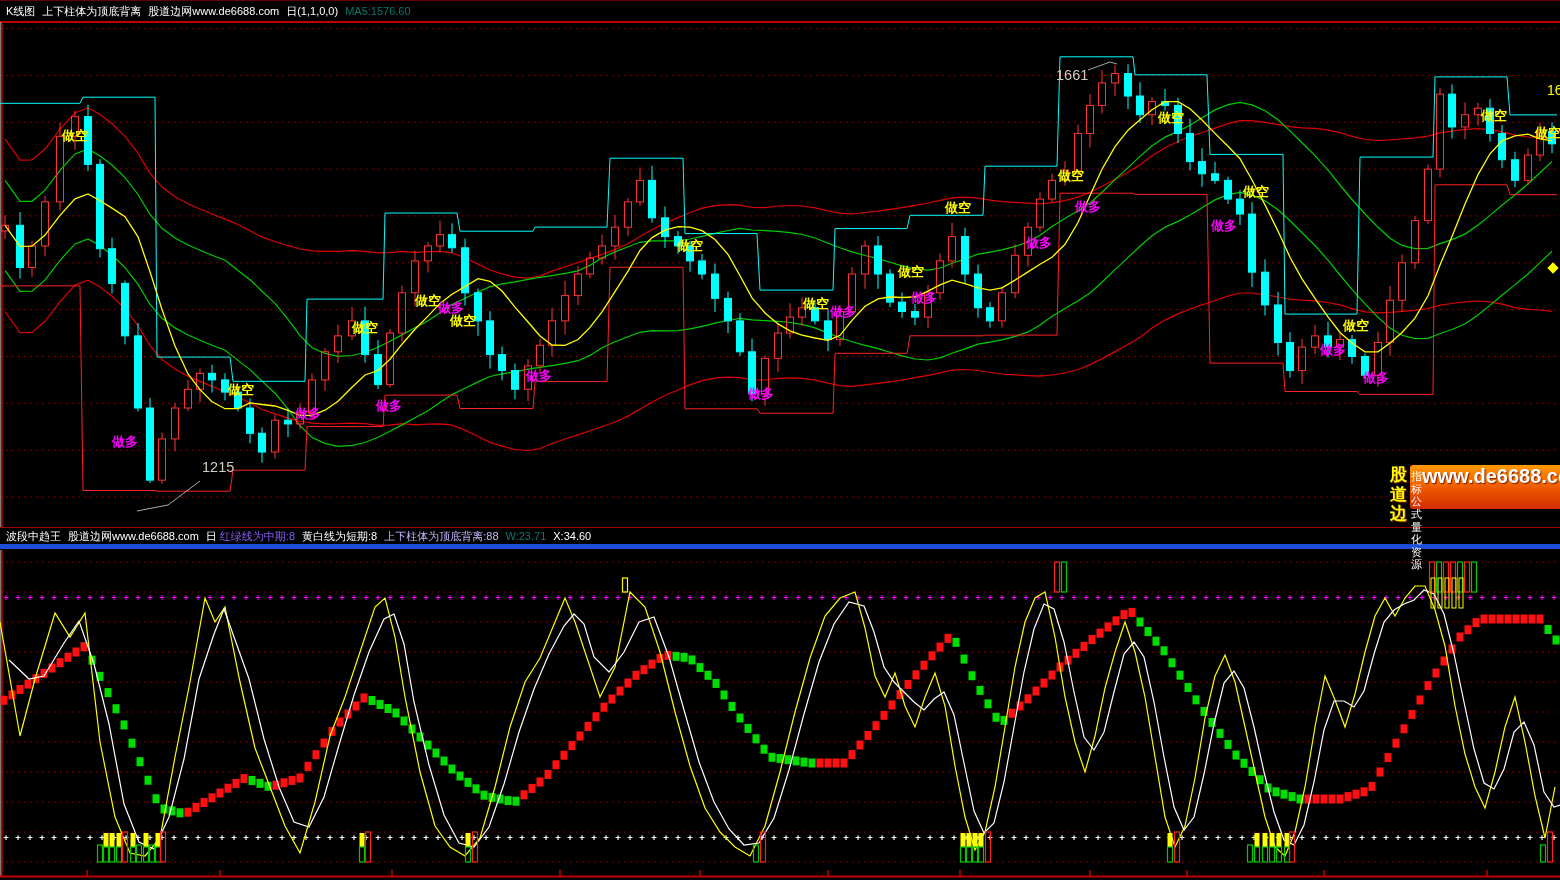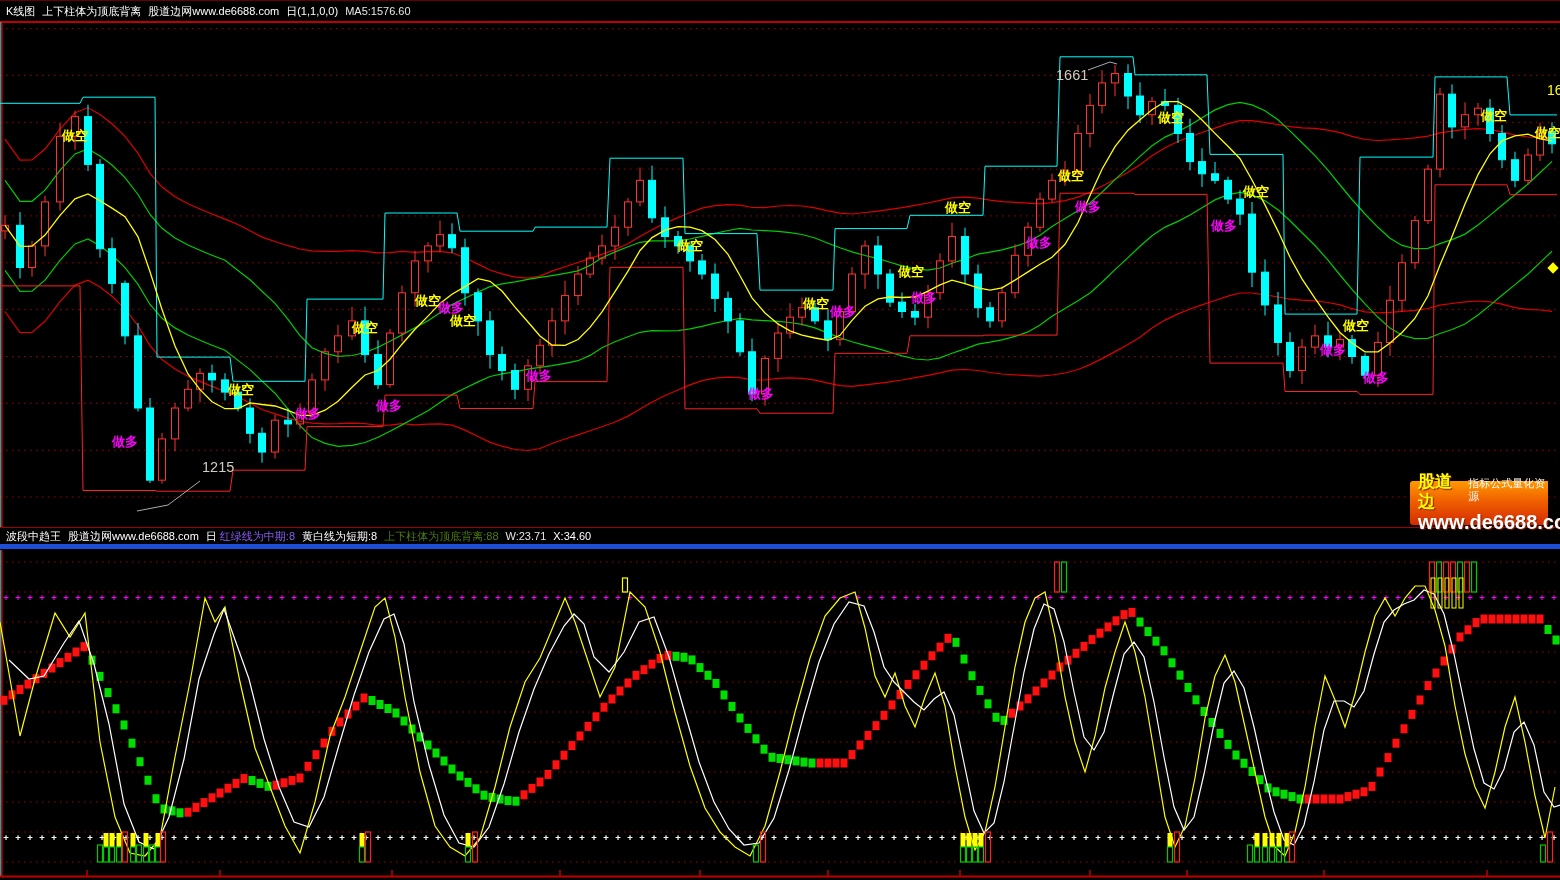--- a/index.html
+++ b/index.html
@@ -3,26 +3,26 @@
 <meta charset="utf-8">
 <style>
   html,body{margin:0;padding:0;background:#000;}
   #app{position:relative;width:1560px;height:880px;background:#000;overflow:hidden;
        font-family:"Liberation Sans","DejaVu Sans",sans-serif;}
   .tbar{position:absolute;left:0;width:1560px;height:22px;background:#000;
         display:flex;align-items:center;gap:7px;padding-left:6px;box-sizing:border-box;
         font-size:11px;white-space:nowrap;}
   #tbar1{top:0;border-bottom:1px solid #c00000;border-top:1px solid #600;}
   #tbar2{top:527px;border-top:1px solid #a00000;border-bottom:5px solid #1d4ed8;}
-  .w{color:#ffffff;} .y{color:#e5e5e5;} .g{color:#8b5cf6;} .m{color:#4d7c0f;}
+  .w{color:#ffffff;} .y{color:#0f766e;} .g{color:#8b5cf6;} .m{color:#c4b5fd;}
   svg{position:absolute;left:0;display:block;}
   #svg1{top:22px;} #svg2{top:550px;}
-  #watermark{position:absolute;left:1410px;top:481px;width:138px;height:44px;
+  #watermark{position:absolute;left:1410px;top:465px;width:150px;height:44px;
      background:linear-gradient(180deg,#ff9a00 0%,#f06000 45%,#d42b00 100%);
-     border-radius:3px 0 0 3px;display:flex;flex-direction:column;justify-content:center;
+     border-radius:3px 0 0 3px;display:flex;flex-direction:row;justify-content:center;
      padding-left:8px;box-sizing:border-box;line-height:1.15;z-index:5;}
   .wmRow{display:flex;align-items:baseline;gap:4px;}
   .wmBrand{color:#ffff00;font-weight:bold;font-size:17px;text-shadow:1px 1px 1px #802000;}
   .wmTag{color:#ffffff;font-size:11px;}
   .wmUrl{color:#ffffff;font-weight:bold;font-size:20px;text-shadow:1px 1px 1px #802000;}
 </style>
 </head>
 <body>
 
 <div id="app">

